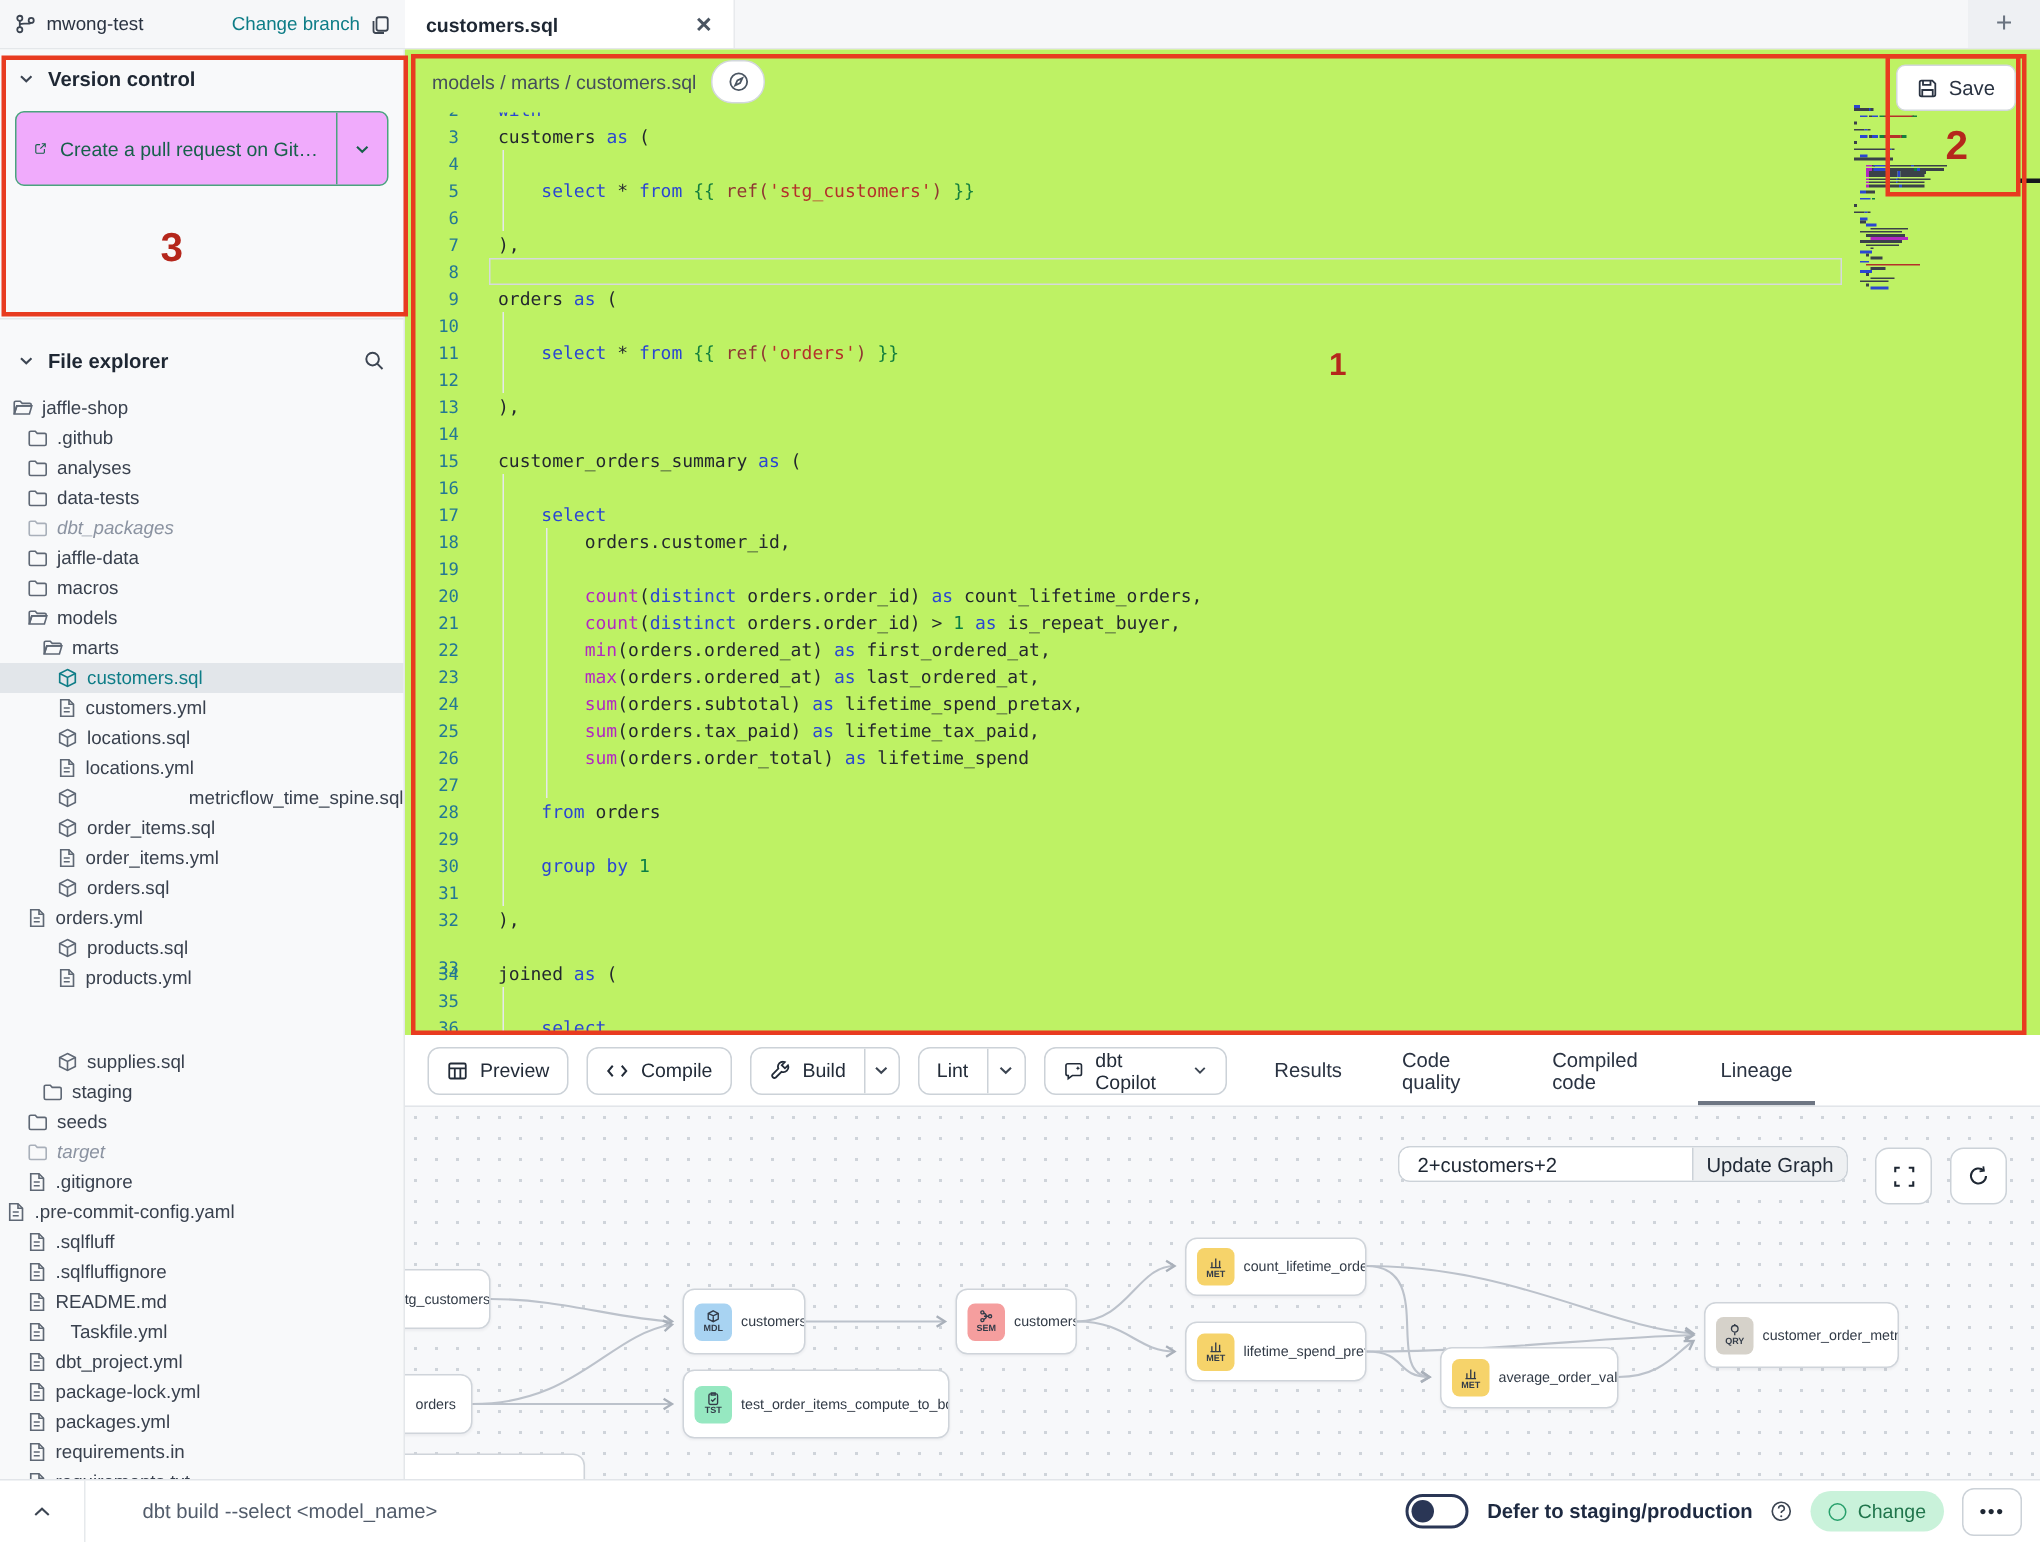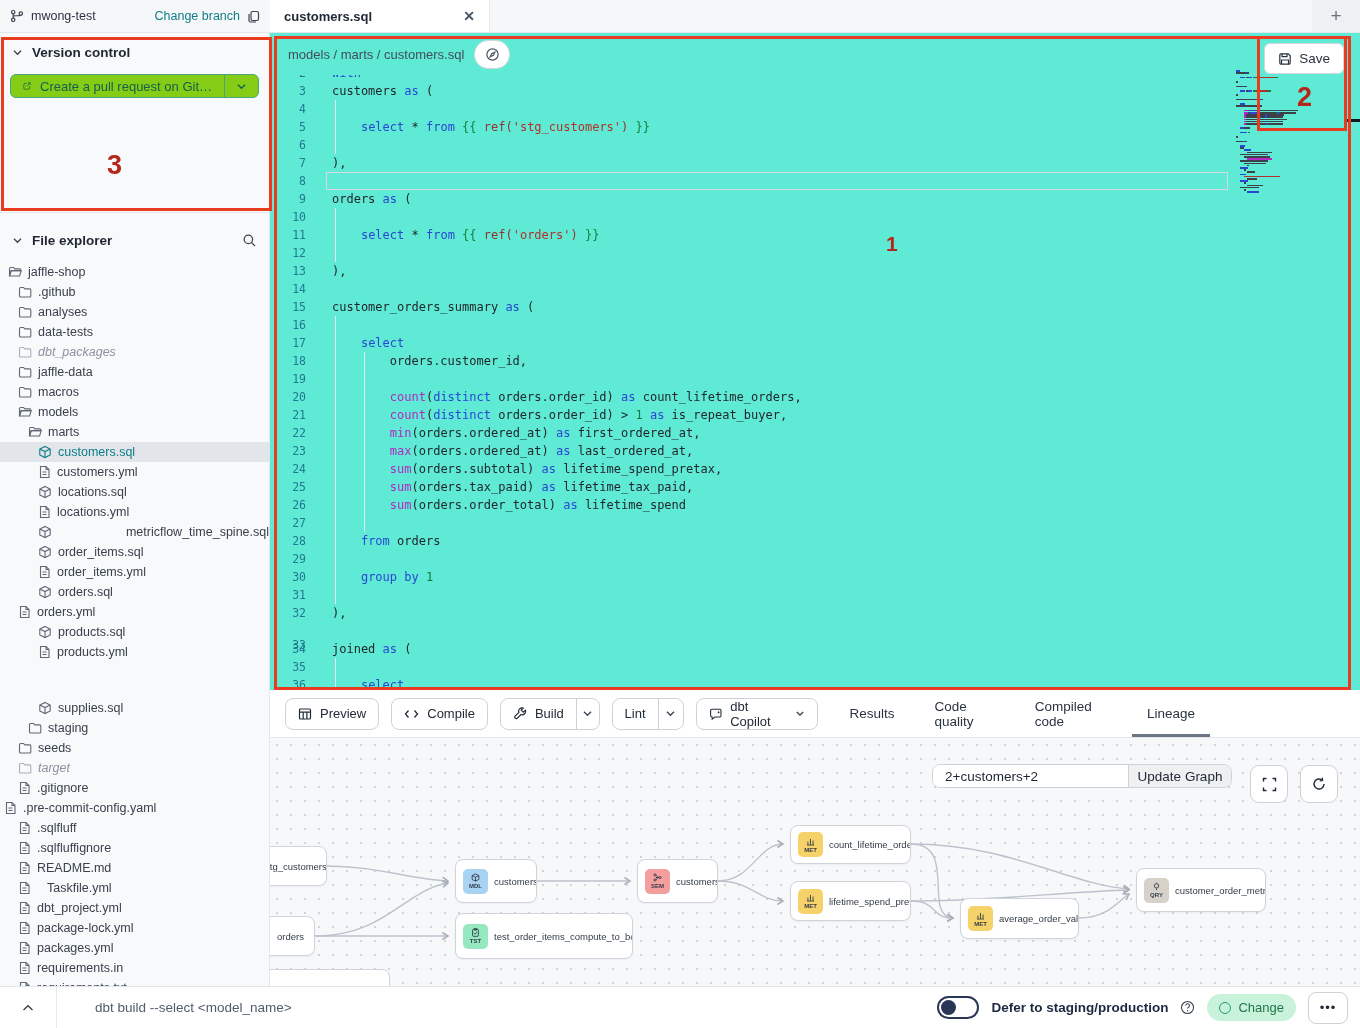--- a/index.html
+++ b/index.html
@@ -18,35 +18,35 @@
   .tab-close{margin-left:auto;color:#4a5562;font-size:14px;cursor:pointer;line-height:1}
   .plus-zone{margin-left:auto;width:48px;background:#eef0f3;display:flex;align-items:center;justify-content:center;
              color:#6a7380;font-size:19px;cursor:pointer}
 
   
   .sidebar{position:absolute;left:0;top:33px;width:270px;height:953px;background:#f8f9fa;
            border-right:1px solid #e4e7ea;box-sizing:border-box}
   .sec-header{display:flex;align-items:center;gap:9px;padding:12px 12px 8px 12px;font-weight:bold;
               font-size:13.5px;color:#1e2733}
   .sec-header .sicon{margin-left:auto}
-  .pr-btn{margin:6px 10px 11px 10px;display:flex;height:24px;border:1px solid #4aa47e;border-radius:6px;
-          overflow:hidden;background:#84cc16;color:#17604a;box-sizing:border-box;cursor:pointer}
+  .pr-btn{margin:6px 10px 11px 10px;display:flex;height:50px;border:1px solid #4aa47e;border-radius:6px;
+          overflow:hidden;background:#f0abfc;color:#17604a;box-sizing:border-box;cursor:pointer}
   .pr-main{flex:1;display:flex;align-items:center;gap:9px;padding:0 12px;font-size:13px;
            border-right:1px solid #4aa47e;white-space:nowrap;overflow:hidden}
   .pr-caret{width:33px;display:flex;align-items:center;justify-content:center}
   .vc-sec{height:180px;border-bottom:1px solid #e4e7ea;box-sizing:border-box}
   .fe-sec{padding-top:8px}
   .tree{padding-top:6px;font-size:12.5px;color:#39414e}
   .trow{display:flex;align-items:center;height:20px;gap:6px;cursor:pointer;white-space:nowrap}
   .trow.sel{background:#e2e6ea;color:#0e7d87}
   .trow.muted{color:#8b93a1;font-style:italic}
   .trow svg{flex:0 0 auto}
 
   
-  .editor{position:absolute;left:270px;top:33px;width:1090px;height:657px;background:#5eead4}
+  .editor{position:absolute;left:270px;top:33px;width:1090px;height:657px;background:#bef264}
   .crumbbar{height:42px;display:flex;align-items:center;padding-left:18px;gap:10px;font-size:13px;color:#444d5b}
   .crumb-icon-btn{width:34px;height:27px;border:1px solid #d2d7dc;border-radius:14px;background:#fff;
                   display:flex;align-items:center;justify-content:center;cursor:pointer}
   .save-btn{position:absolute;top:10px;right:16px;height:29px;padding:0 13px;display:flex;gap:7px;
             align-items:center;background:#fff;border:1px solid #d2d7dc;border-radius:6px;font-size:13.5px;
             color:#2a3342;cursor:pointer}
   .code{position:absolute;left:0;top:42px;right:0;bottom:0;overflow:hidden}
   .crow{position:absolute;left:0;height:18px;width:100%}
   .lnum{position:absolute;left:0;width:36px;text-align:right;font-family:"DejaVu Sans Mono",monospace;
         font-size:11.5px;line-height:18px;color:#237893}

